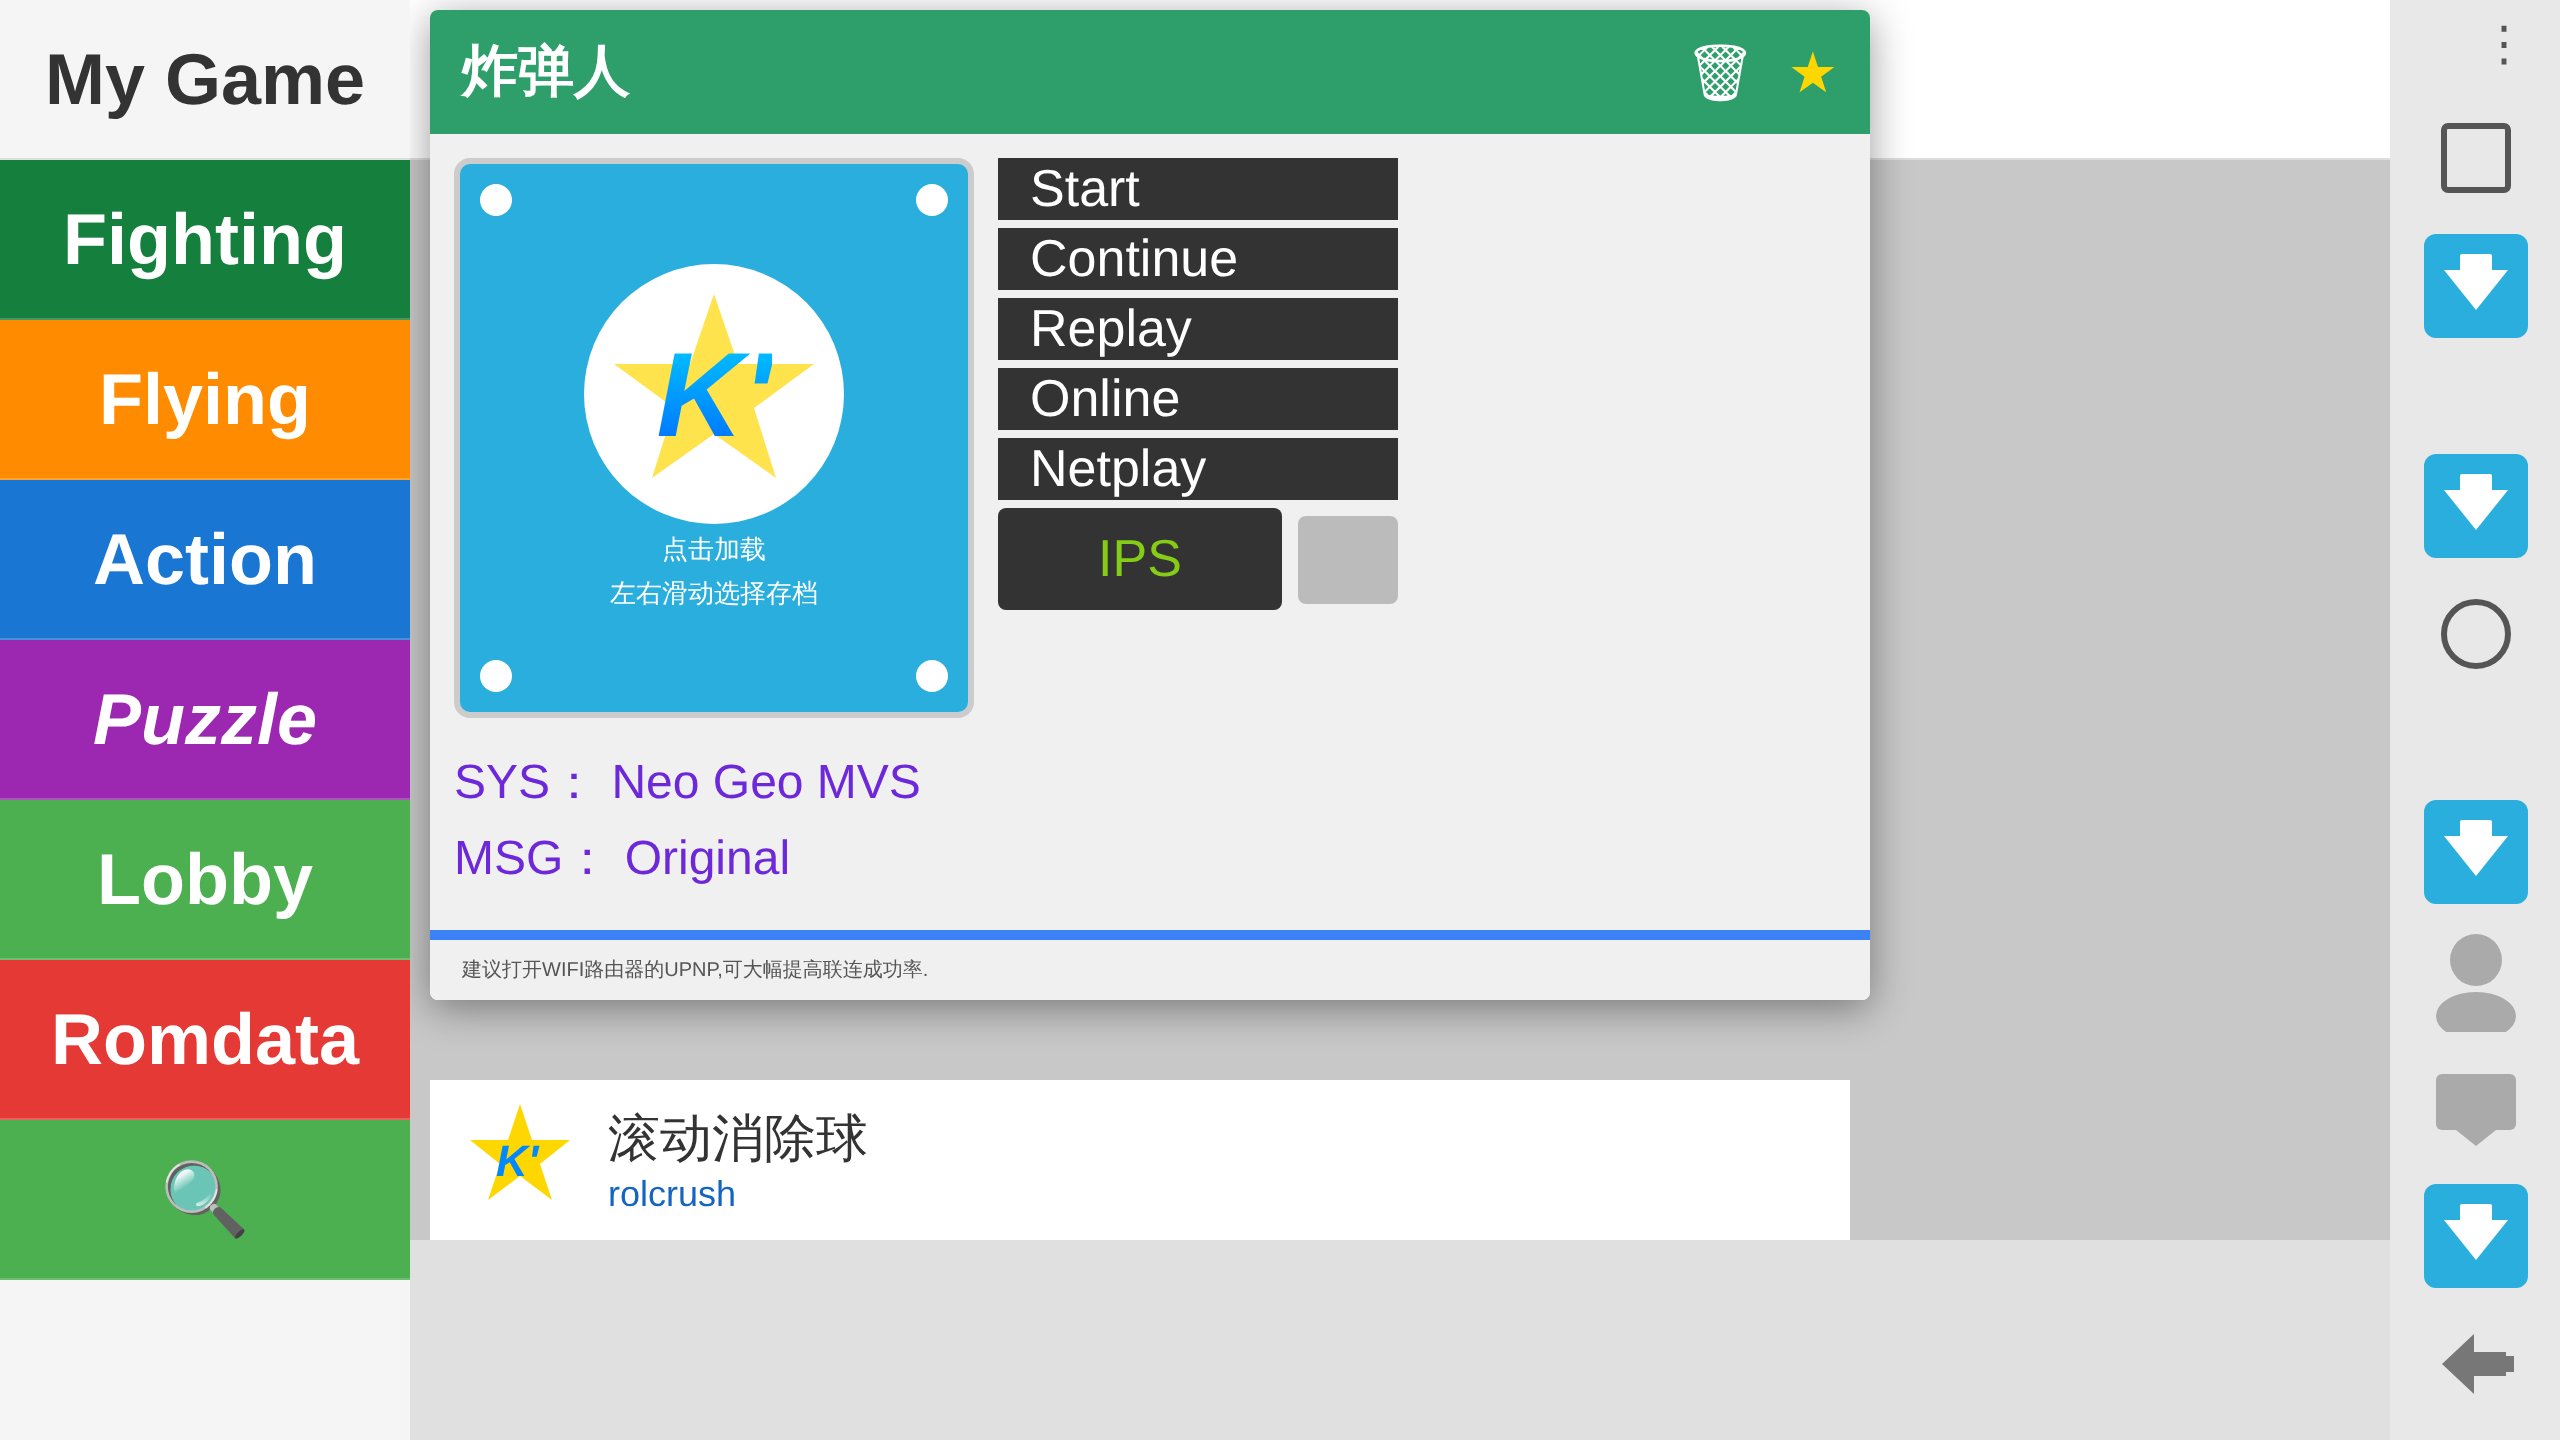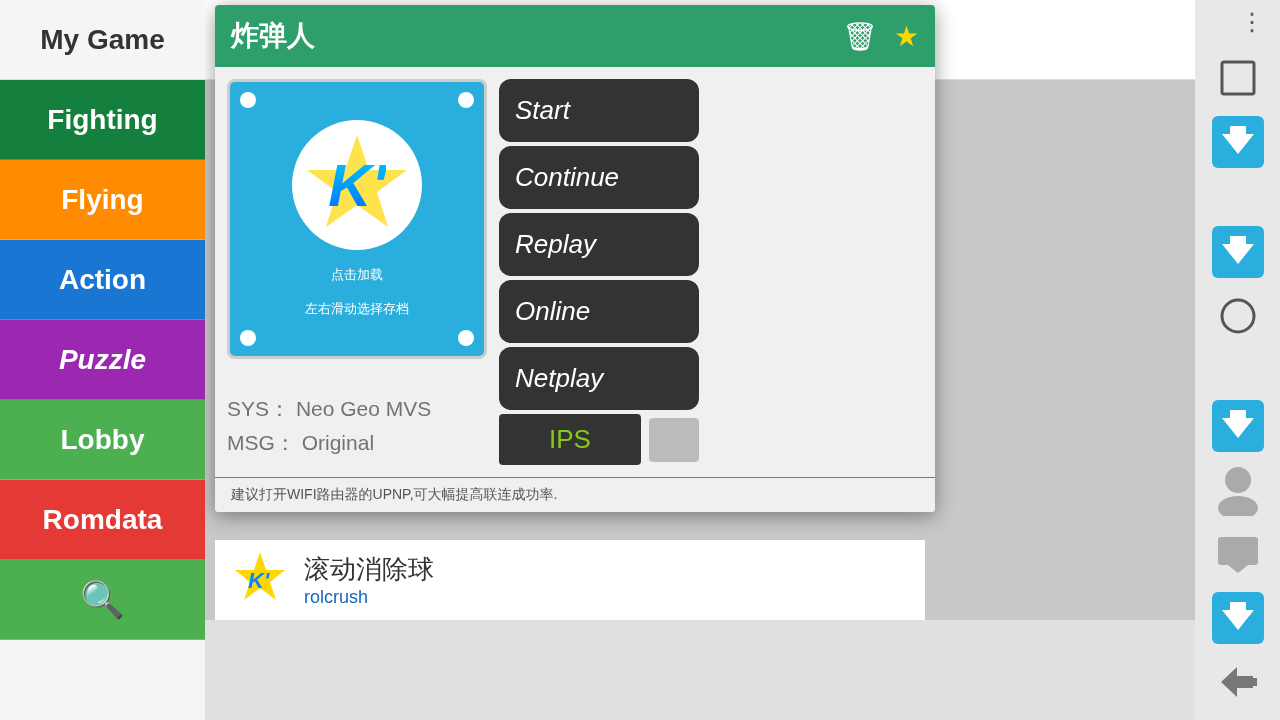--- a/index.html
+++ b/index.html
@@ -21,21 +21,21 @@
       flex-direction: column;
       background: #f5f5f5;
       flex-shrink: 0;
     }
 
     .sidebar-item {
       display: flex;
       align-items: center;
       justify-content: center;
       height: 80px;
-      font-size: 28px;
+      font-size: 36px;
       font-weight: bold;
       color: white;
       cursor: pointer;
       border-bottom: 1px solid rgba(255,255,255,0.2);
     }
 
     .sidebar-item.my-game { background: #f5f5f5; color: #333; border-bottom: 1px solid #ddd; }
     .sidebar-item.fighting { background: #15803d; }
     .sidebar-item.action { background: #1976D2; }
     .sidebar-item.flying { background: #FF8C00; }
@@ -174,59 +174,58 @@
       align-items: center;
       justify-content: center;
       width: 120px;
       height: 120px;
     }
 
     .game-card-text {
       font-size: 13px;
       color: white;
       text-align: center;
-      margin-top: 16px;
+      margin-top: 4px;
     }
 
     
     .game-info {
       flex: 1;
       display: flex;
       flex-direction: column;
       justify-content: flex-end;
       padding: 8px 0;
       gap: 6px;
     }
 
     .info-line {
-      font-size: 21px;
-      color: #737373;
+      font-size: 24px;
+      color: #6d28d9;
     }
 
     
     .action-buttons {
       display: flex;
       flex-direction: column;
       gap: 4px;
       width: 200px;
       flex-shrink: 0;
     }
 
     .action-btn {
       background: #333;
       color: white;
       border: none;
-      border-radius: 12px;
+      border-radius: 0;
       font-size: 26px;
       font-weight: 500;
-      padding: 16px 16px;
+      padding: 0 16px;
       cursor: pointer;
       text-align: left;
       width: 100%;
-      font-style: italic;
     }
 
     .ips-row {
       display: flex;
       gap: 8px;
       align-items: center;
     }
 
     .ips-btn {
       background: #333;
@@ -244,23 +243,23 @@
       width: 50px;
       height: 44px;
       background: #bbb;
       border-radius: 4px;
       cursor: pointer;
     }
 
     .dialog-footer {
       background: #f0f0f0;
       padding: 8px 16px;
-      font-size: 14px;
+      font-size: 10px;
       color: #555;
-      border-top: 1px solid #3b82f6;
+      border-top: 5px solid #3b82f6;
     }
 
     
     .right-panel {
       width: 85px;
       height: 720px;
       background: #e8e8e8;
       display: flex;
       flex-direction: column;
       align-items: center;

